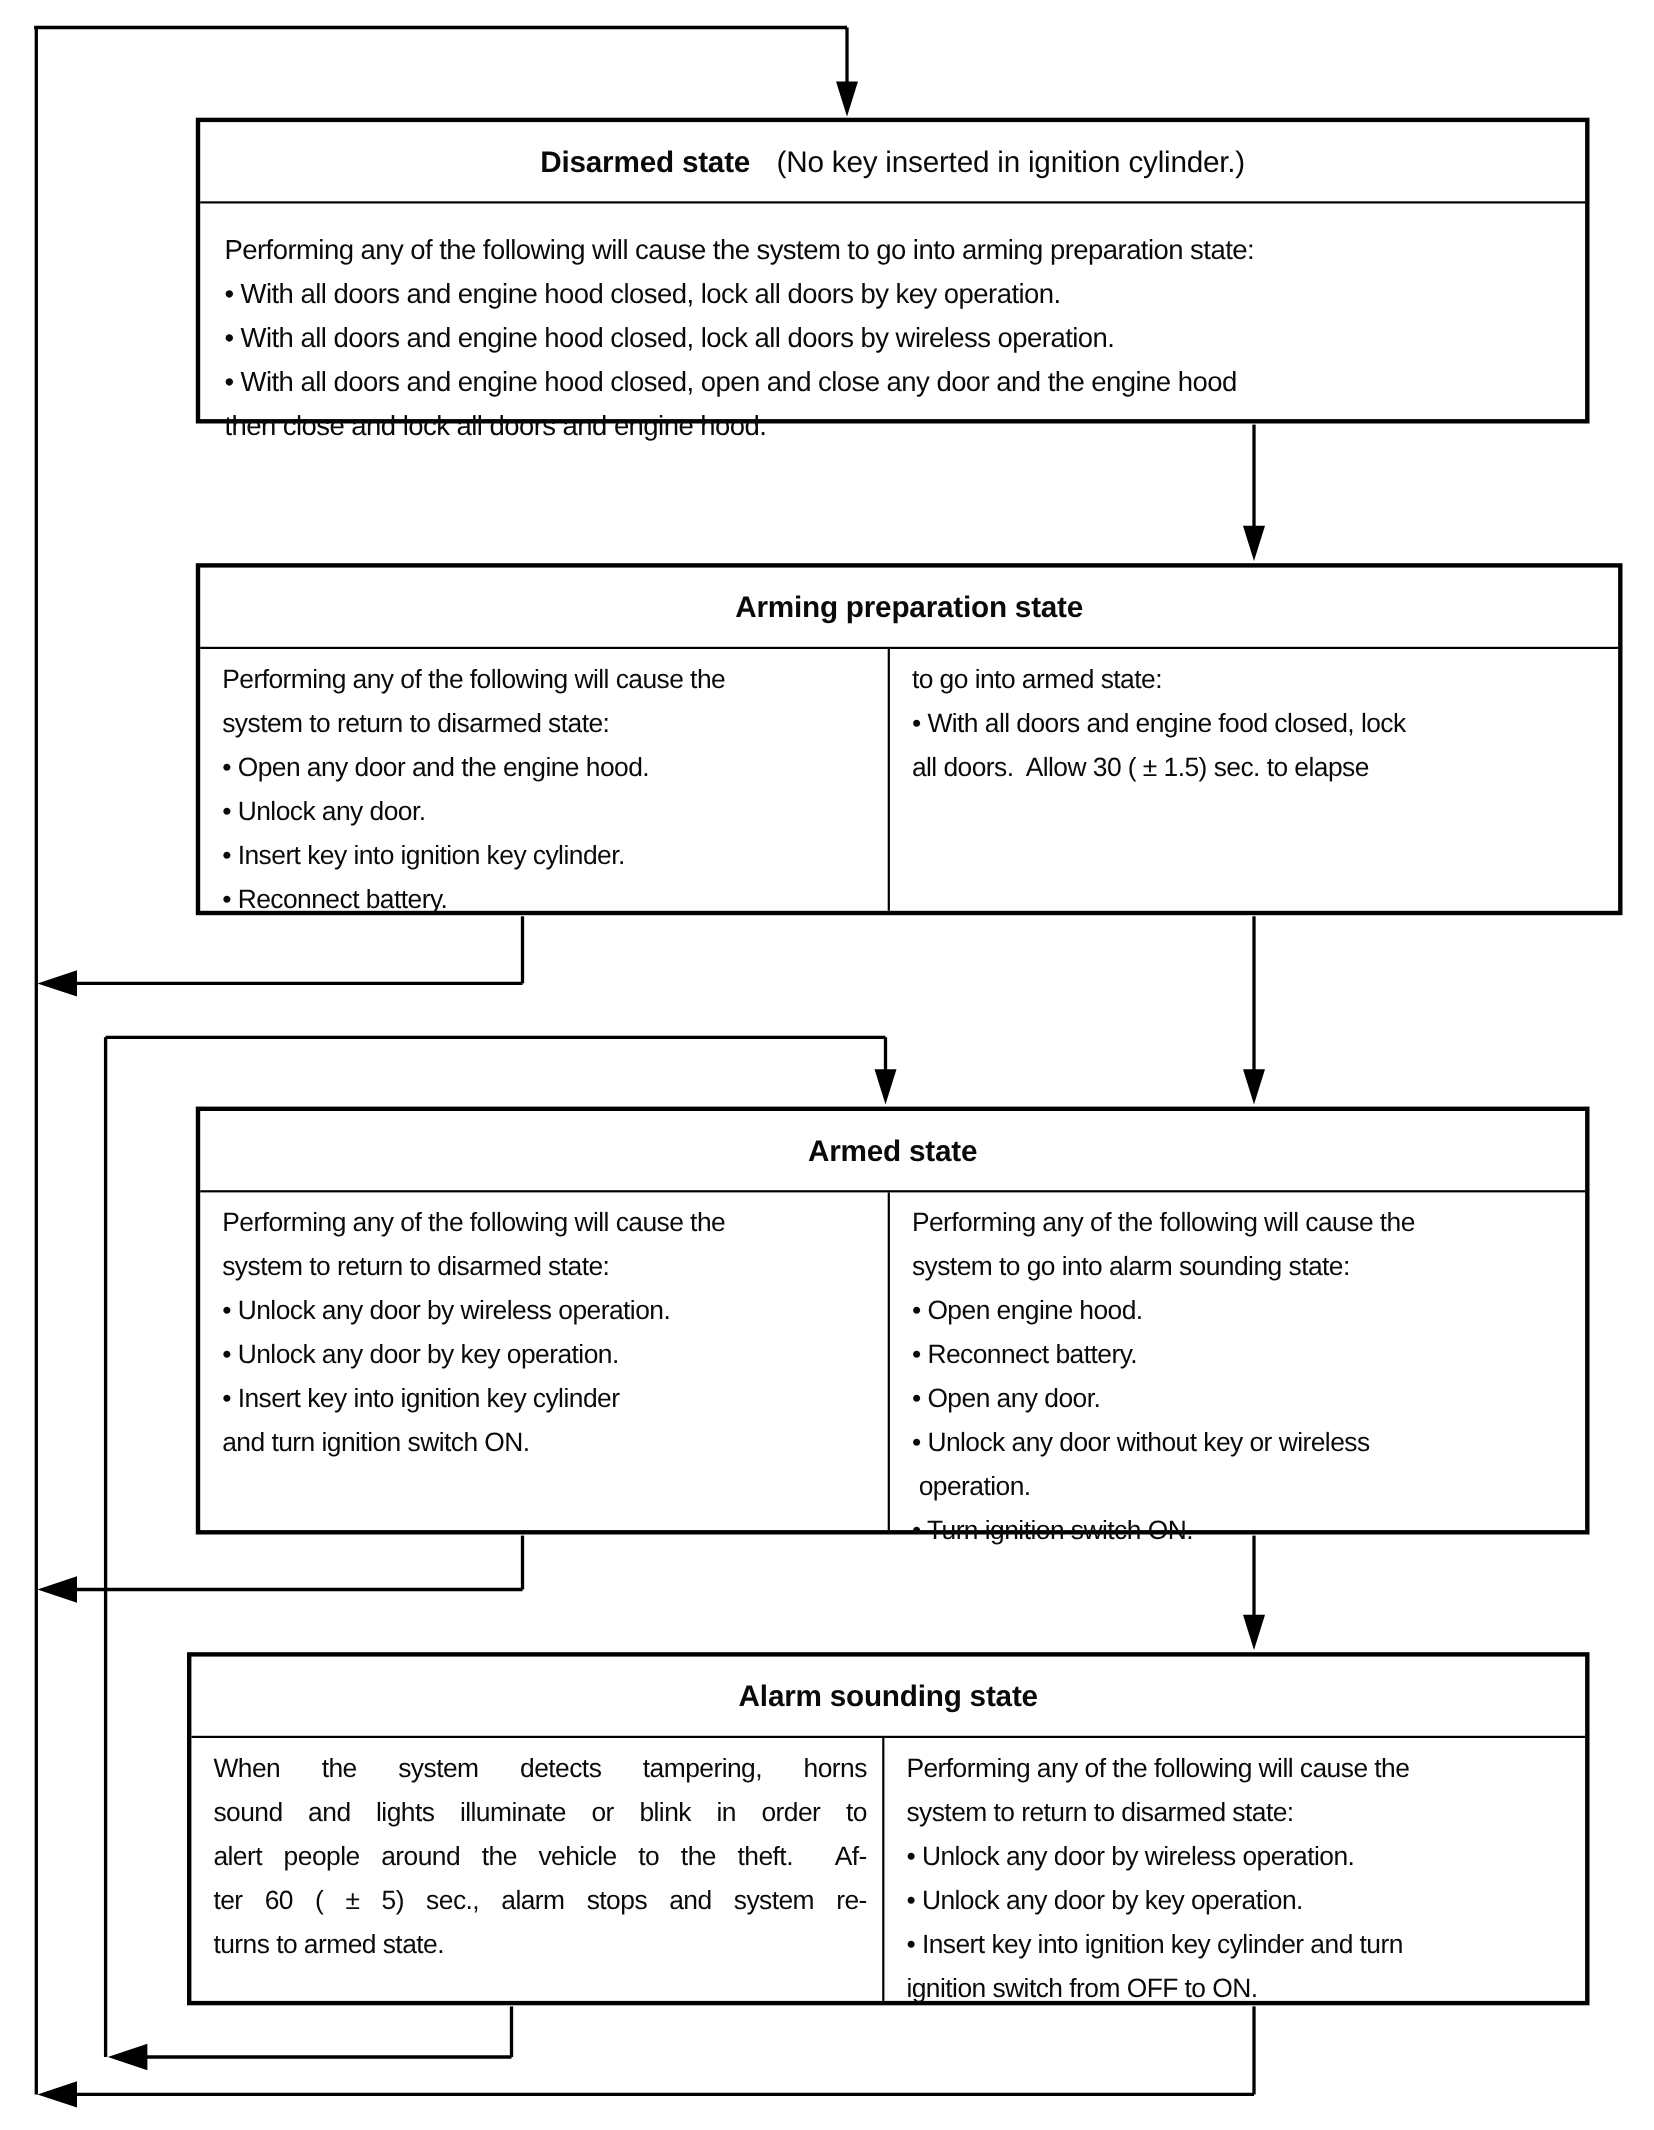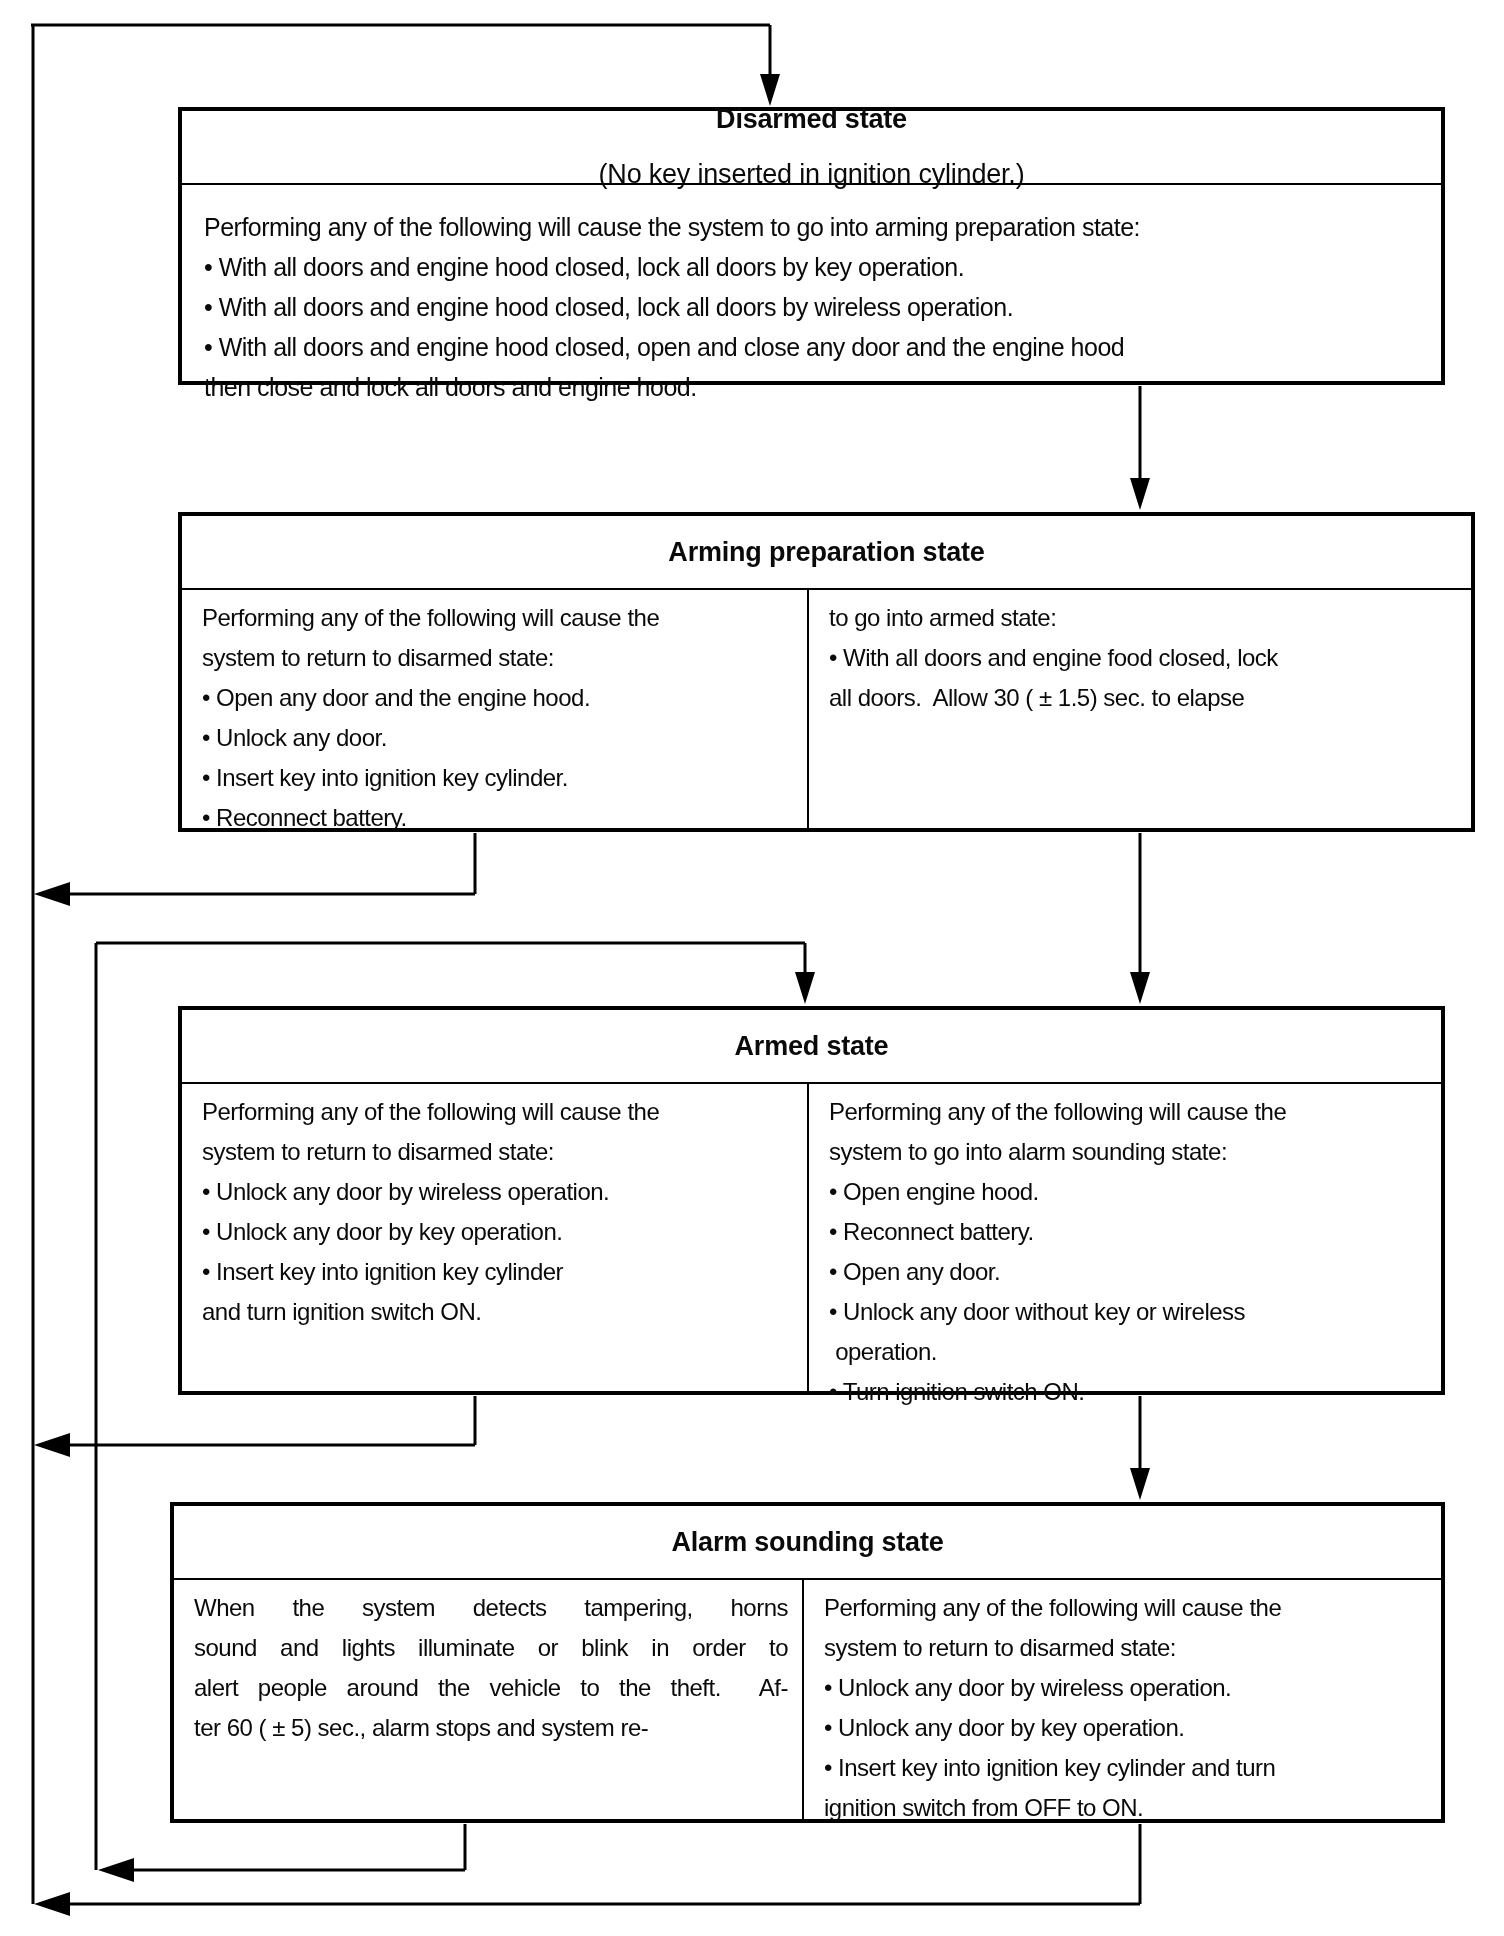--- a/index.html
+++ b/index.html
@@ -9,21 +9,21 @@
   }
   .connectors{position:absolute;left:0;top:0;width:1504px;height:1936px;}
   .connectors line{stroke:#000;stroke-width:3;}
   .connectors polygon{fill:#000;stroke:none;}
   .box{
     position:absolute;box-sizing:border-box;border:4px solid #000;background:#fff;
   }
   .titlebar{
     box-sizing:border-box;height:74px;border-bottom:2px solid #000;
     display:flex;align-items:center;justify-content:center;gap:24px;
-    font-size:27px;letter-spacing:-0.2px;flex-direction:column;
+    font-size:27px;letter-spacing:-0.2px;
   }
   .titlebar .t{font-weight:bold;}
   .titlebar .note{font-weight:normal;}
   .body{box-sizing:border-box;height:calc(100% - 74px);}
   .body.single{padding:8px 3px 0 22px;margin-top:14px;}
   .body.cols{display:flex;}
   .col{box-sizing:border-box;padding:8px 14px 0 20px;height:100%;}
   .col.left{border-right:2px solid #000;}
   .ln{
     white-space:pre;line-height:40px;font-size:24px;letter-spacing:-0.5px;
@@ -139,20 +139,21 @@
   <div class="box" style="left:170px;top:1502px;width:1275px;height:321px;">
     <div class="titlebar">
       <span class="t">Alarm sounding state</span>
     </div>
     <div class="body cols">
       <div class="col left col-just" style="width:630px;">
         <div class="ln">When the system detects tampering, horns</div>
         <div class="ln">sound and lights illuminate or blink in order to</div>
         <div class="ln">alert people around the vehicle to the theft.  Af-</div>
         <div class="ln">ter 60 ( ± 5) sec., alarm stops and system re-</div>
+        <div class="ln">turns to armed state.</div>
       </div>
       <div class="col right" style="flex:1;">
         <div class="ln">Performing any of the following will cause the</div>
         <div class="ln">system to return to disarmed state:</div>
         <div class="ln">• Unlock any door by wireless operation.</div>
         <div class="ln">• Unlock any door by key operation.</div>
         <div class="ln">• Insert key into ignition key cylinder and turn</div>
         <div class="ln">ignition switch from OFF to ON.</div>
       </div>
     </div>

